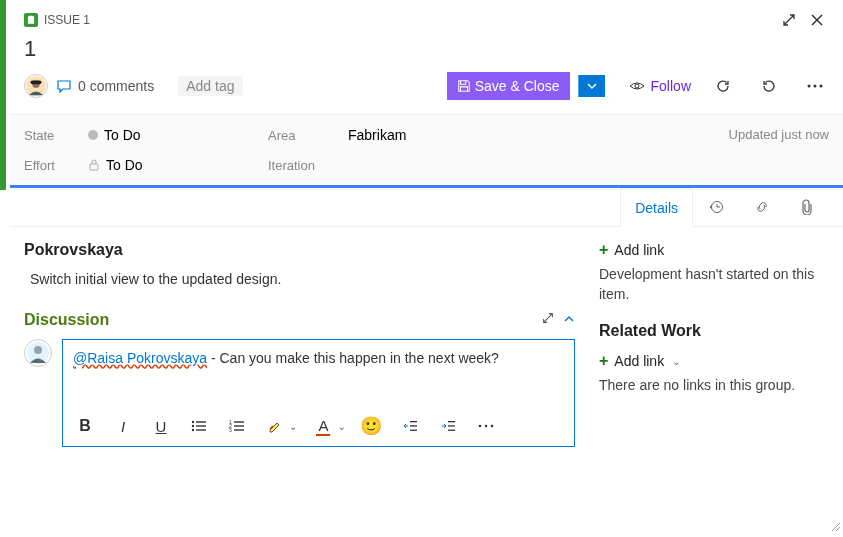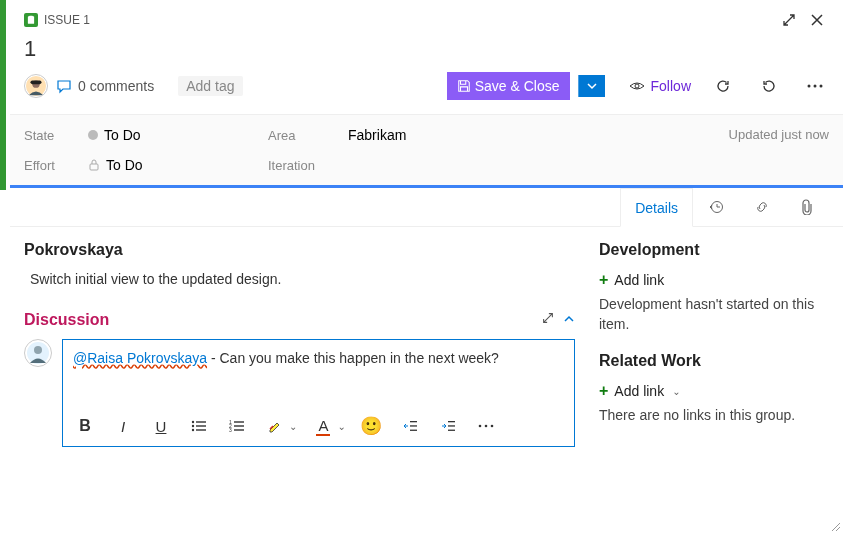--- a/index.html
+++ b/index.html
@@ -36,21 +36,21 @@
   .updated { margin-left: auto; color: #888; font-size: 13px; align-self: flex-start; }
   .tabs-row { display: flex; justify-content: flex-end; padding: 0 14px; border-bottom: 1px solid #eee; }
   .tab { padding: 10px 14px; font-size: 14px; color: #666; cursor: pointer; border: 1px solid transparent; display: flex; align-items: center; }
   .tab.active { color: #0078d4; border: 1px solid #eee; border-bottom: 1px solid #fff; margin-bottom: -1px; background: #fff; }
   .main { display: flex; padding: 14px; gap: 24px; }
   .col-left { flex: 1; }
   .col-mid { width: 100px; }
   .col-right { width: 230px; }
   .section-h { font-size: 16px; font-weight: 600; color: #222; margin-bottom: 12px; }
   .desc-text { font-size: 14px; color: #333; margin-bottom: 24px; padding-left: 6px; }
-  .discussion-h { color: #be185d; font-size: 16px; font-weight: 600; display: flex; align-items: center; margin-bottom: 10px; }
+  .discussion-h { color: #4d7c0f; font-size: 16px; font-weight: 600; display: flex; align-items: center; margin-bottom: 10px; }
   .discussion-h .sp { flex: 1; }
   .discussion-h .ico { color: #555; margin-left: 8px; cursor: pointer; }
   .discussion-box { display: flex; gap: 10px; }
   .comment-avatar { width: 28px; height: 28px; border-radius: 50%; background: #fff; border: 1px solid #ccc; display: flex; align-items: center; justify-content: center; flex-shrink: 0; }
   .comment-avatar svg { width: 24px; height: 24px; }
   .editor { border: 1px solid #0078d4; flex: 1; }
   .editor-text { padding: 10px; font-size: 14px; min-height: 66px; }
   .mention { color: #0078d4; text-decoration: underline; text-decoration-style: wavy; text-decoration-color: #d83b01; }
   .editor-toolbar { display: flex; align-items: center; gap: 14px; padding: 8px 10px; border-top: 0px solid #eee; }
   .et-btn { width: 24px; height: 24px; display: flex; align-items: center; justify-content: center; cursor: pointer; color: #333; font-size: 15px; }
@@ -292,21 +292,20 @@
                   <circle cx="14" cy="2" r="1.3" fill="#333"></circle>
                 </svg>
               </span>
           </div>
         </div>
       </div>
     </div>
 
 
     <div class="col-right">
-      <div class="section-h">Development</div>
       <div class="add-link">
         <span class="plus">+</span>
         <span>Add link</span>
       </div>
       <div class="helper-text">Development hasn't started on this item.</div>
 
       <div class="section-h">Related Work</div>
       <div class="add-link">
         <span class="plus">+</span>
         <span>Add link</span>

